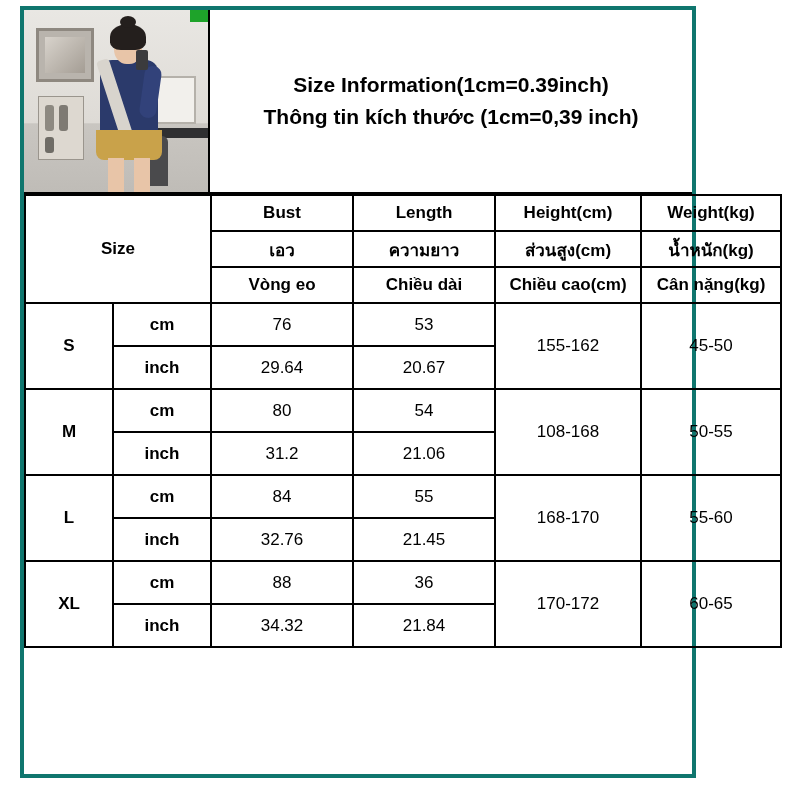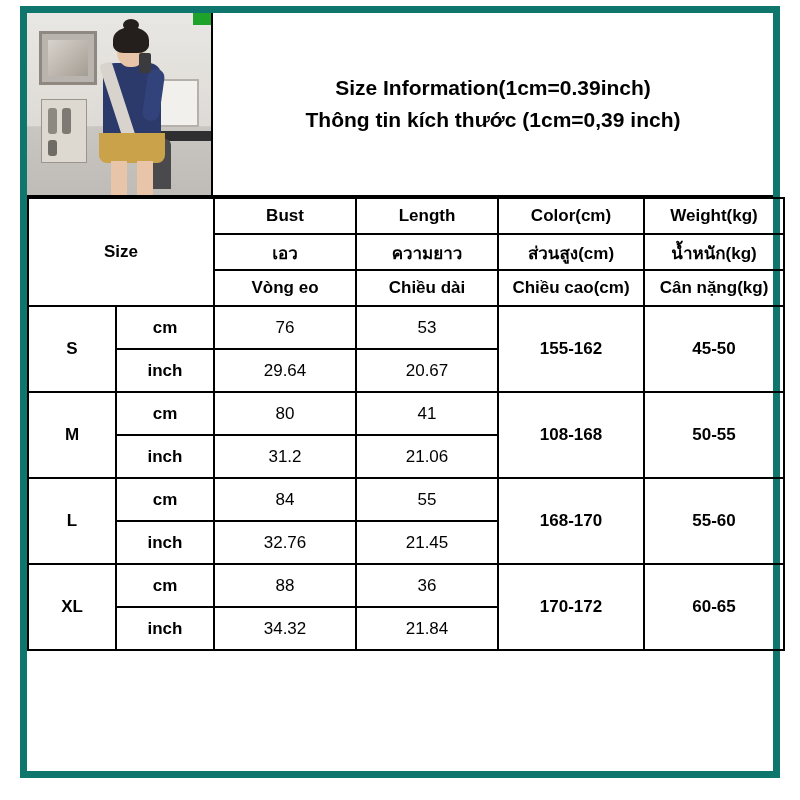--- a/index.html
+++ b/index.html
@@ -18,23 +18,23 @@
     position: relative;
     width: 800px;
     height: 800px;
     background: #ffffff;
     box-sizing: border-box;
   }
   .sheet {
     position: absolute;
     left: 20px;
     top: 6px;
-    width: 760px;
+    width: 676px;
     height: 772px;
-    border: 7px solid #0f766e;
+    border: 4px solid #0f766e;
     box-sizing: border-box;
     background: #fff;
   }
 
   
   .top-row {
     display: flex;
     height: 182px;
     border-bottom: 2px solid #000;
   }
@@ -216,21 +216,21 @@
     font-weight: bold;
     font-size: 27px;
   }
   .row-size {
     font-weight: bold;
     font-size: 19px;
     background: #ffffff;
   }
   .unit-cell { font-weight: bold; font-size: 16px; border-radius: 13px; }
   .val-cell { font-size: 17px; }
-  .span-cell { font-size: 17px; font-weight: bold; }
+  .span-cell { font-size: 17px; }
   .data-row td { height: 43px; }
 
   
   .attention {
     padding: 6px 8px 4px 8px;
     font-size: 16.5px;
     line-height: 1.33;
   }
   .attention p {
     margin: 0 0 1px 0;
@@ -280,21 +280,21 @@
         <col class="col-length">
           <col class="col-height">
           <col class="col-weight">
       </colgroup>
 
       <tbody>
           <tr>
         <td class="size-word no-left" rowspan="3" colspan="2">Size</td>
         <td class="hdr-cell">Bust</td>
         <td class="hdr-cell">Length</td>
-        <td class="hdr-cell">Color(cm)</td>
+        <td class="hdr-cell">Height(cm)</td>
         <td class="hdr-cell no-right">Weight(kg)</td>
       </tr>
 
       <tr>
         <td class="hdr-cell">เอว</td>
         <td class="hdr-cell">ความยาว</td>
         <td class="hdr-cell">ส่วนสูง(cm)</td>
         <td class="hdr-cell no-right">น้ำหนัก(kg)</td>
       </tr>
 
@@ -316,21 +316,21 @@
       <tr class="data-row">
         <td class="unit-cell">inch</td>
         <td class="val-cell">29.64</td>
         <td class="val-cell">20.67</td>
       </tr>
 
       <tr class="data-row">
         <td class="row-size no-left" rowspan="2">M</td>
         <td class="unit-cell">cm</td>
         <td class="val-cell">80</td>
-        <td class="val-cell">41</td>
+        <td class="val-cell">54</td>
         <td class="span-cell" rowspan="2">108-168</td>
         <td class="span-cell no-right" rowspan="2">50-55</td>
       </tr>
       <tr class="data-row">
         <td class="unit-cell">inch</td>
         <td class="val-cell">31.2</td>
         <td class="val-cell">21.06</td>
       </tr>
 
       <tr class="data-row">

